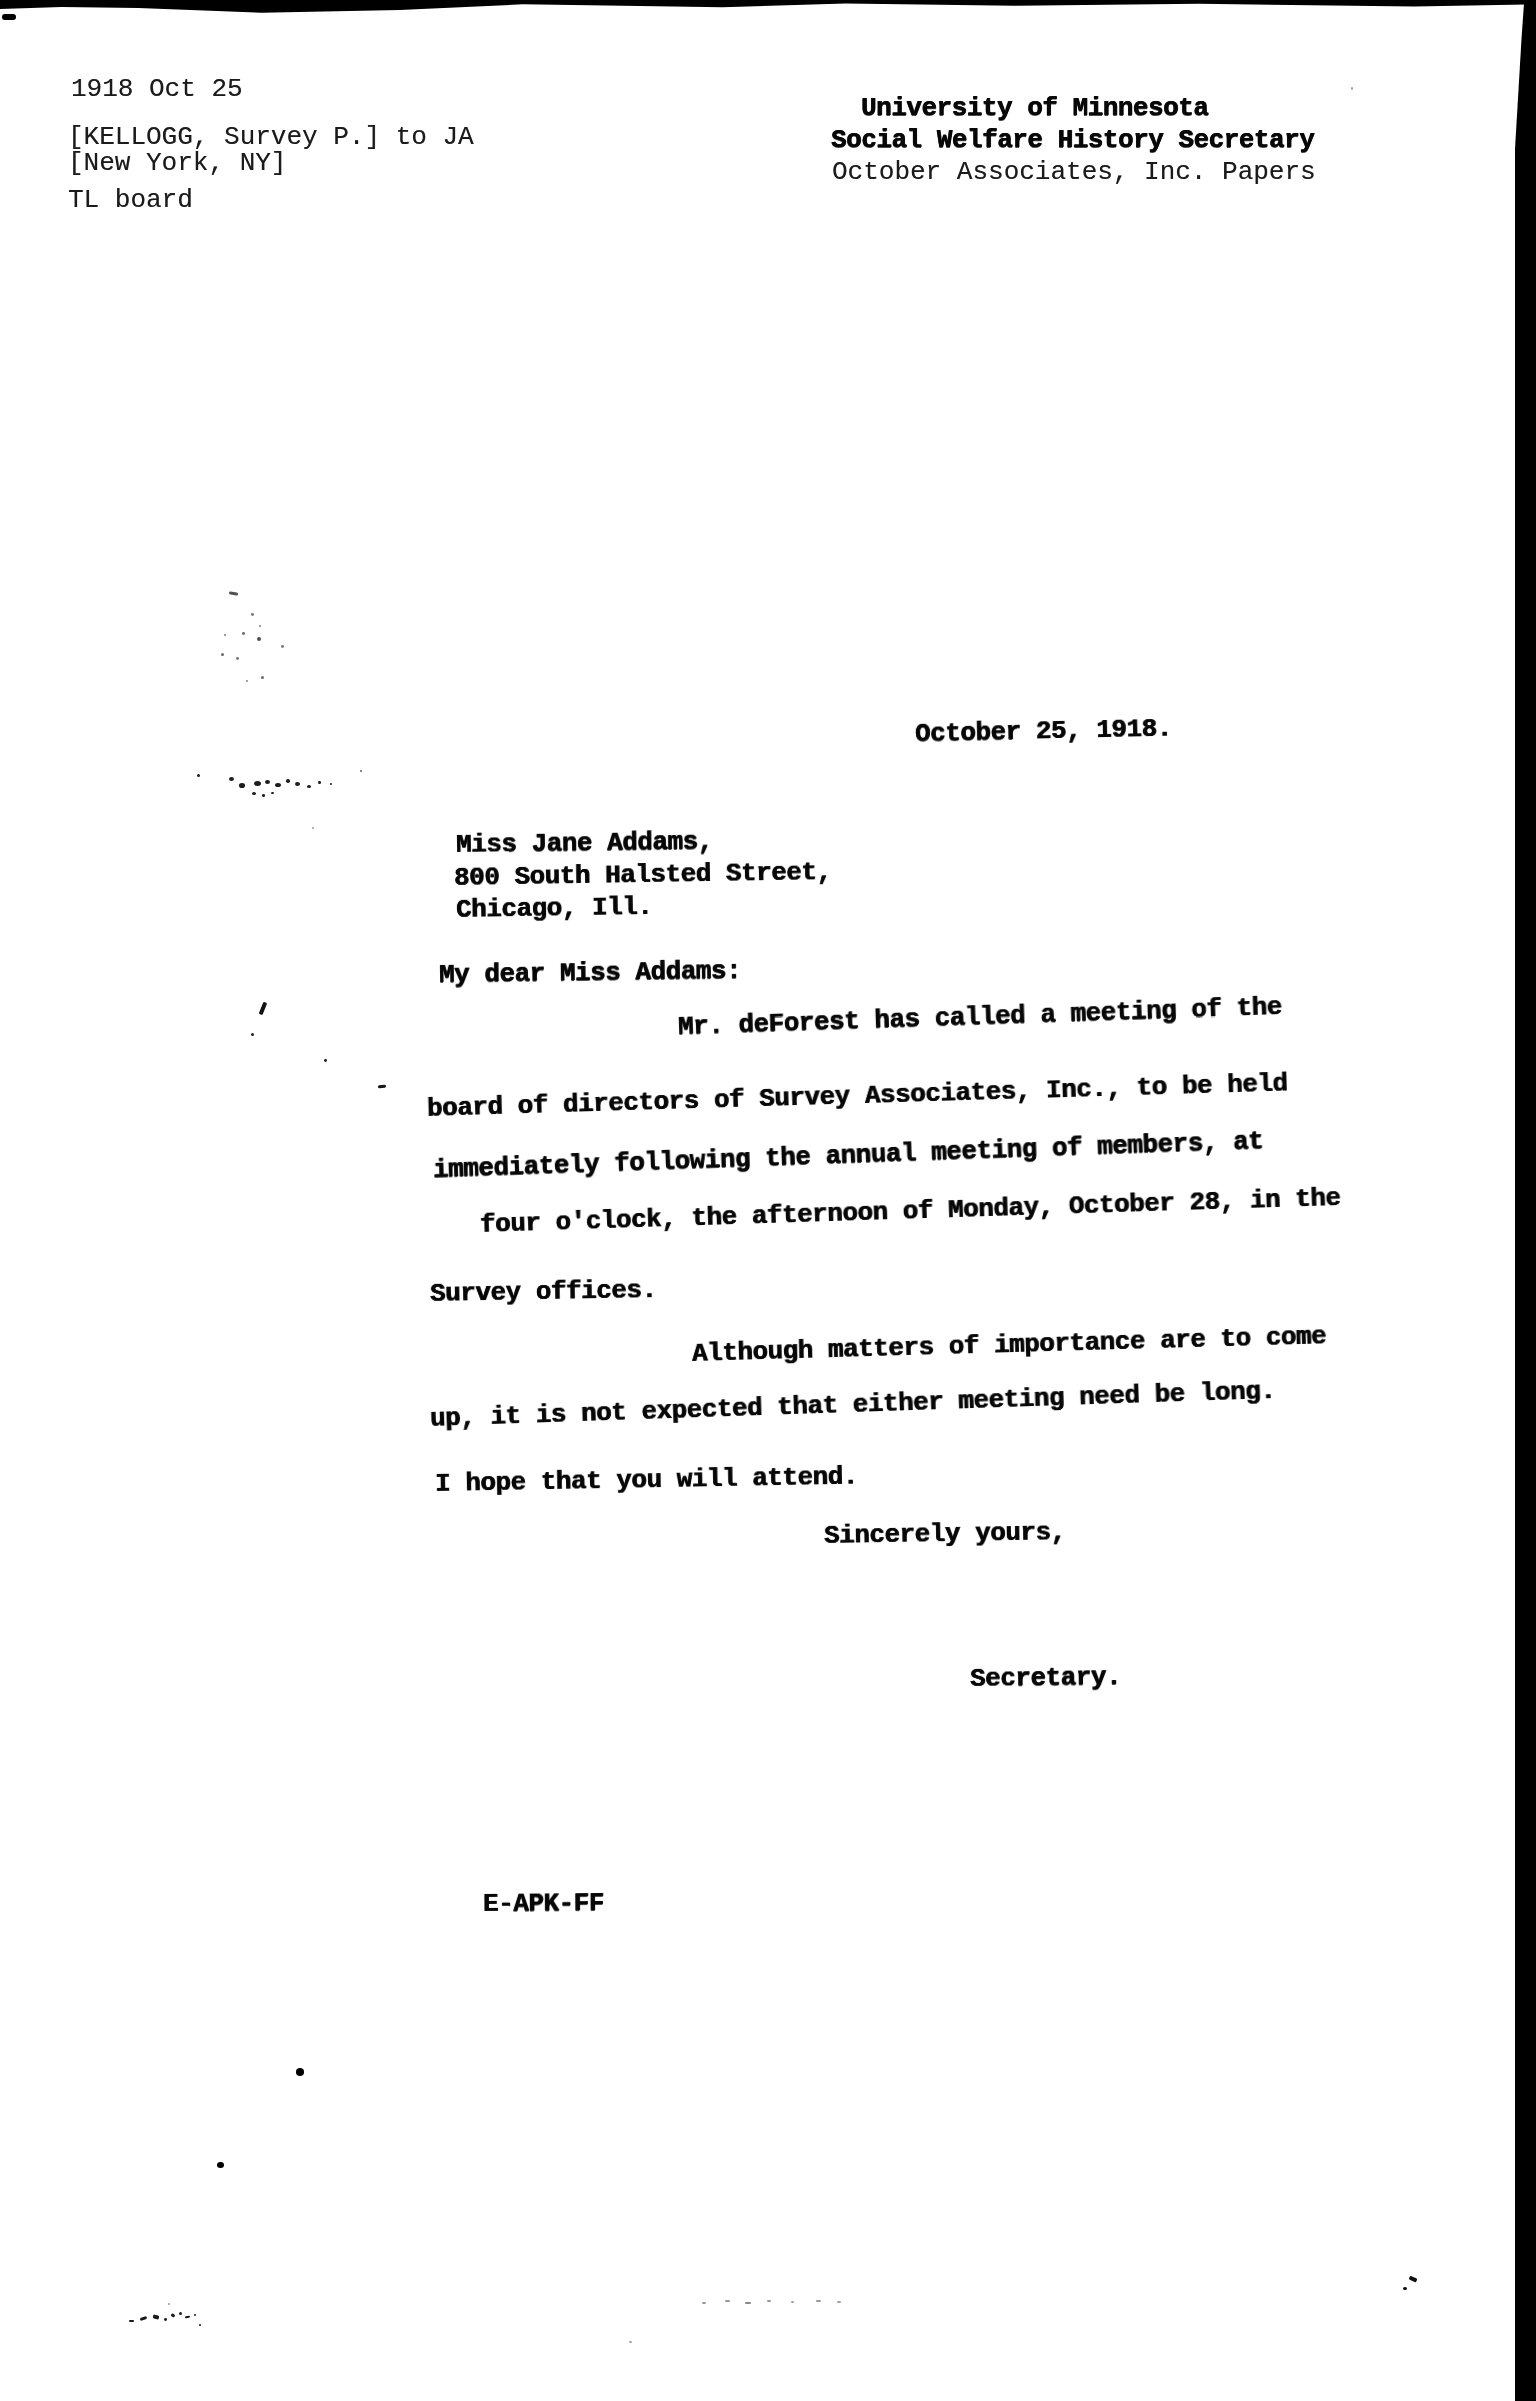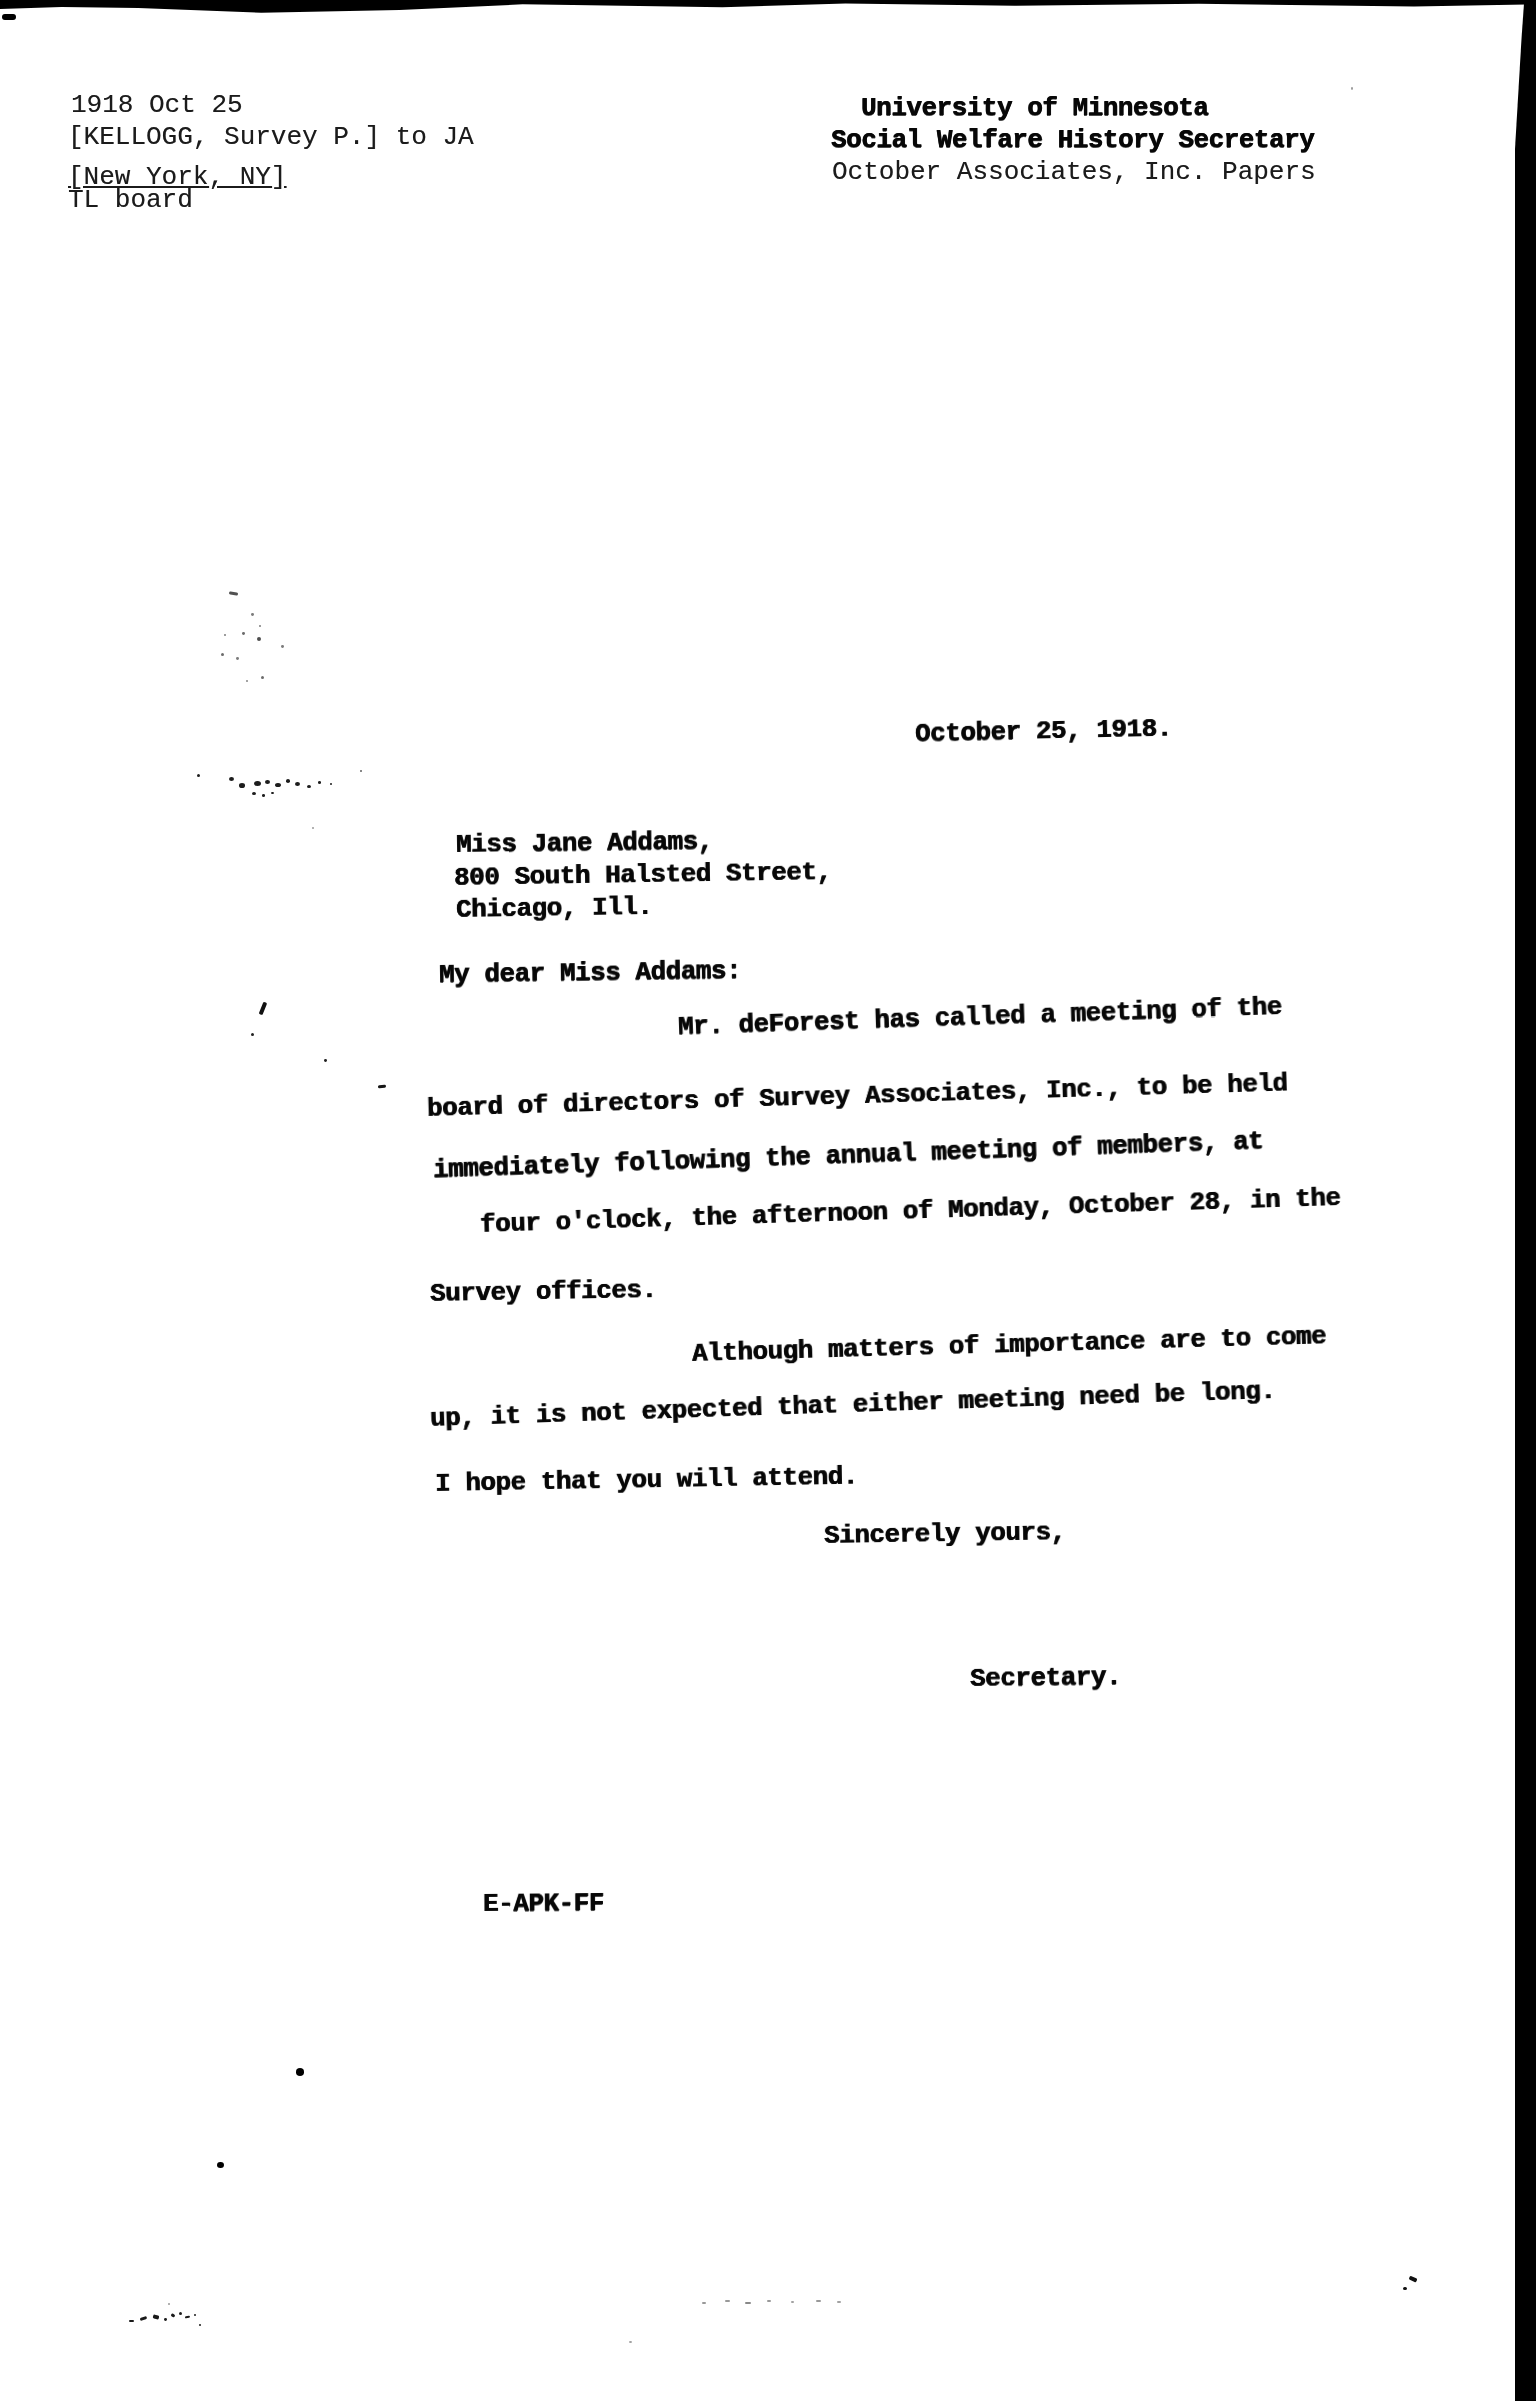--- a/index.html
+++ b/index.html
@@ -43,23 +43,23 @@
 
 <div id="page">
 
   <div class="edge" style="top:0;left:0;width:1537px;height:14.4px;
               clip-path:polygon(0 0,100% 0,100% 30%,92% 45%,78% 26%,66% 40%,55% 24%,47% 50%,34% 30%,26% 70%,17% 88%,9% 55%,4% 48%,0 62%);"></div>
   <div class="edge" style="top:0;right:0;width:22px;height:2482px;
               clip-path:polygon(42% 0,100% 0,100% 100%,0 100%,0 6%,30% 1.5%);"></div>
 
   <div class="edge" style="top:14.4px;left:2.4px;width:13.4px;height:5.8px;border-radius:2.9px;"></div>
 
-  <div class="t clean" style="left:71px;top:92px;text-align:center;">1918 Oct 25</div>
+  <div class="t clean" style="left:71px;top:76px;text-align:center;">1918 Oct 25</div>
   <div class="t clean" style="left:68px;top:124px;">[KELLOGG, Survey P.] to JA</div>
-  <div class="t clean" style="left:68px;top:164px;text-decoration:underline;">[New York, NY]</div>
+  <div class="t clean" style="left:68px;top:150px;">[New York, NY]</div>
   <div class="t clean" style="left:68px;top:187px;">TL board</div>
 
   <div class="t heavy" style="left:849px;top:95px;margin-left:12px;">University of Minnesota</div>
   <div class="t heavy" style="left:831px;top:127px;">Social Welfare History Secretary</div>
   <div class="t clean" style="left:832px;top:159px;">October Associates, Inc. Papers</div>
 
   <div class="t heavy" style="left:915px;top:721px;transform:rotate(-1.2deg);">October 25, 1918.</div>
 
   <div class="t heavy" style="left:456px;top:832px;transform:rotate(-0.8deg);">Miss Jane Addams,</div>
   <div class="t heavy" style="left:454px;top:865px;transform:rotate(-0.9deg);">800 South Halsted Street,</div>

